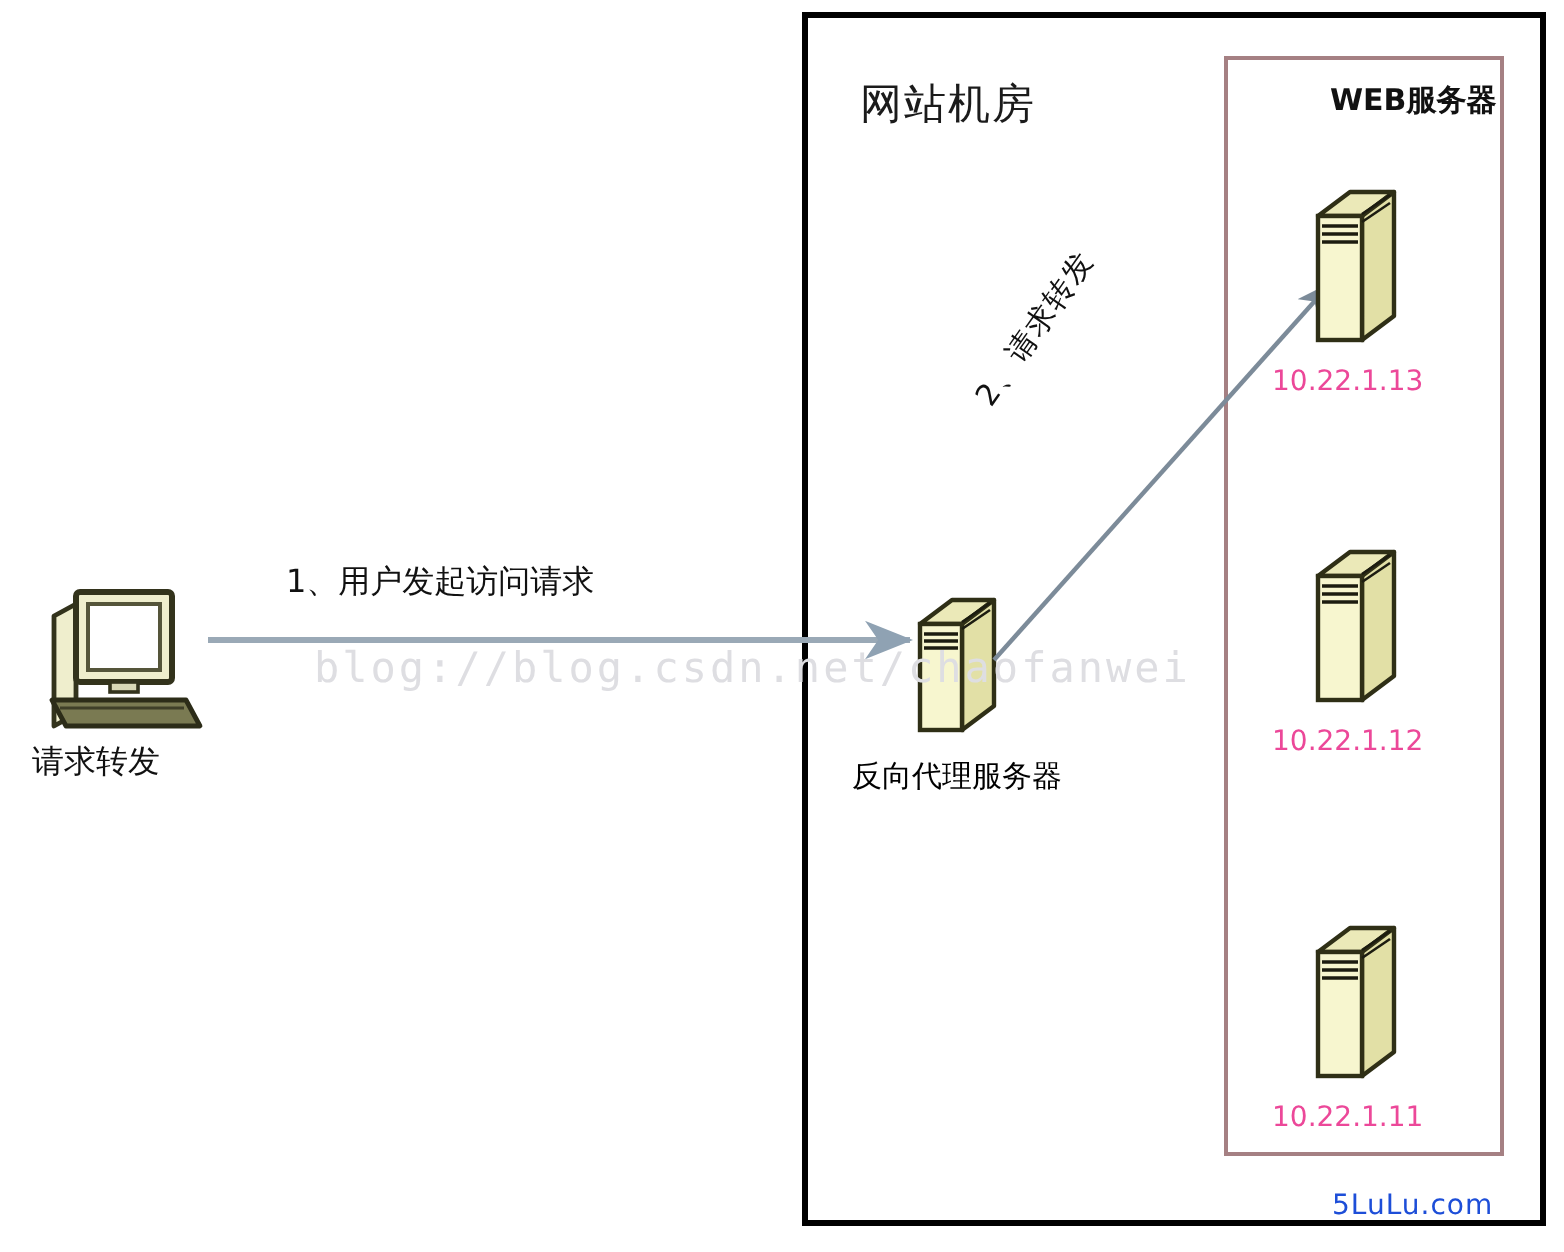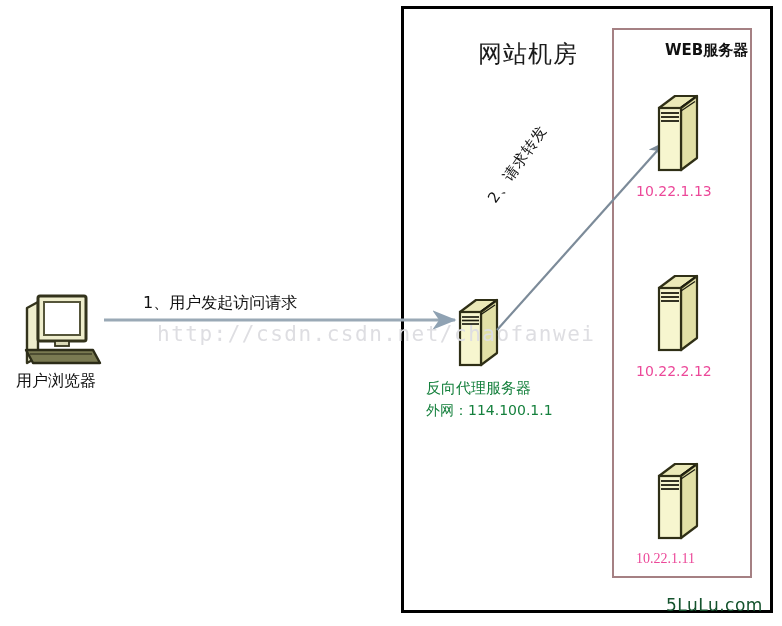--- a/index.html
+++ b/index.html
@@ -26,25 +26,24 @@
     width: 372px;
     height: 607px;
     border: 3px solid #000000;
     box-sizing: border-box;
     background: transparent;
   }
   #datacenter-title {
     position: absolute;
     left: 430px;
     top: 38px;
-    font-size: 24px;
+    font-size: 21px;
     color: #1b1b1b;
     letter-spacing: 1px;
     white-space: nowrap;
-    margin-left: 48px;
   }
 
   
   #cluster-box {
     position: absolute;
     left: 612px;
     top: 28px;
     width: 140px;
     height: 550px;
     border: 2px solid #a58083;
@@ -69,21 +68,21 @@
     color: #ec4899;
     white-space: nowrap;
   }
 
   
   #proxy-label {
     position: absolute;
     left: 426px;
     top: 378px;
     font-size: 15px;
-    color: #15803d;
+    color: #000000;
     line-height: 1.45;
     white-space: nowrap;
   }
   #proxy-label .line2, #proxy-label .line3 {
     font-size: 14px;
   }
   #client-label {
     position: absolute;
     left: 16px;
     top: 371px;
@@ -93,21 +92,20 @@
   }
 
   
   #flow1-label {
     position: absolute;
     left: 143px;
     top: 281px;
     font-size: 16px;
     color: #111111;
     white-space: nowrap;
-    margin-top: 12px;
   }
   #flow2-label {
     position: absolute;
     left: 484px;
     top: 196px;
     font-size: 15px;
     color: #111111;
     white-space: nowrap;
     transform: rotate(-55deg);
     transform-origin: left top;
@@ -123,22 +121,22 @@
     font-size: 21px;
     color: #dedee2;
     letter-spacing: 1.5px;
     white-space: nowrap;
     pointer-events: none;
   }
   #watermark-brand {
     position: absolute;
     left: 666px;
     top: 595px;
-    font-size: 17px;
-    color: #14532d;
+    font-size: 14px;
+    color: #1d4ed8;
     white-space: nowrap;
     letter-spacing: 0.5px;
     text-align: center;
   }
 
   svg.overlay {
     position: absolute;
     left: 0;
     top: 0;
     width: 782px;
@@ -237,29 +235,28 @@
       <line x1="661" y1="481" x2="679" y2="481" stroke="#1c1c10" stroke-width="1.8"></line>
       <line x1="661" y1="485" x2="679" y2="485" stroke="#1c1c10" stroke-width="1.8"></line>
       <line x1="661" y1="489" x2="679" y2="489" stroke="#1c1c10" stroke-width="1.8"></line>
       <line x1="681" y1="475" x2="695" y2="465.5" stroke="#1c1c10" stroke-width="1.3"></line>
       <line x1="681" y1="479" x2="695" y2="469.5" stroke="#1c1c10" stroke-width="1.3"></line>
     </g>
 
   </svg>
 
   <div class="ip-label" style="left:636px; top:183px;">10.22.1.13</div>
-  <div class="ip-label" style="left:636px; top:363px;">10.22.2.12</div>
-  <div class="ip-label" style="left:636px; top:551px;font-family:Liberation Serif, serif;">10.22.1.11</div>
+  <div class="ip-label" style="left:636px; top:363px;">10.22.1.12</div>
+  <div class="ip-label" style="left:636px; top:551px;">10.22.1.11</div>
 
   <div id="proxy-label">
     <div>反向代理服务器</div>
-    <div class="line2">外网：114.100.1.1</div>
   </div>
 
-  <div id="client-label">用户浏览器</div>
+  <div id="client-label">请求转发</div>
 
   <div id="flow1-label">1、用户发起访问请求</div>
   <div id="flow2-label">2、请求转发</div>
 
-  <div id="watermark-url">http://csdn.csdn.net/chaofanwei</div>
+  <div id="watermark-url">blog://blog.csdn.net/chaofanwei</div>
   <div id="watermark-brand">5LuLu.com</div>
 
 </div>
 
 </body></html>

